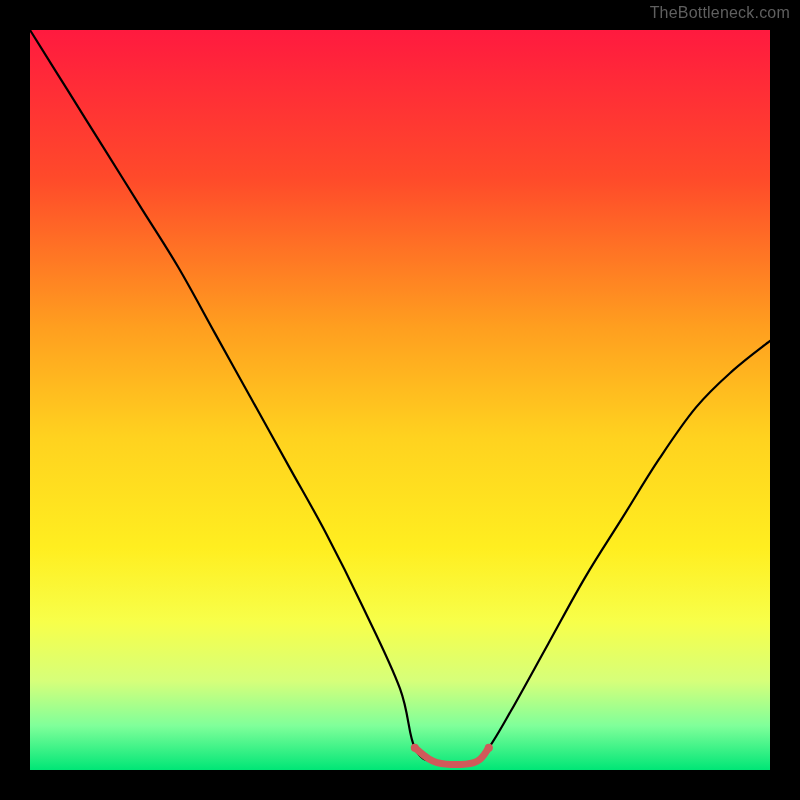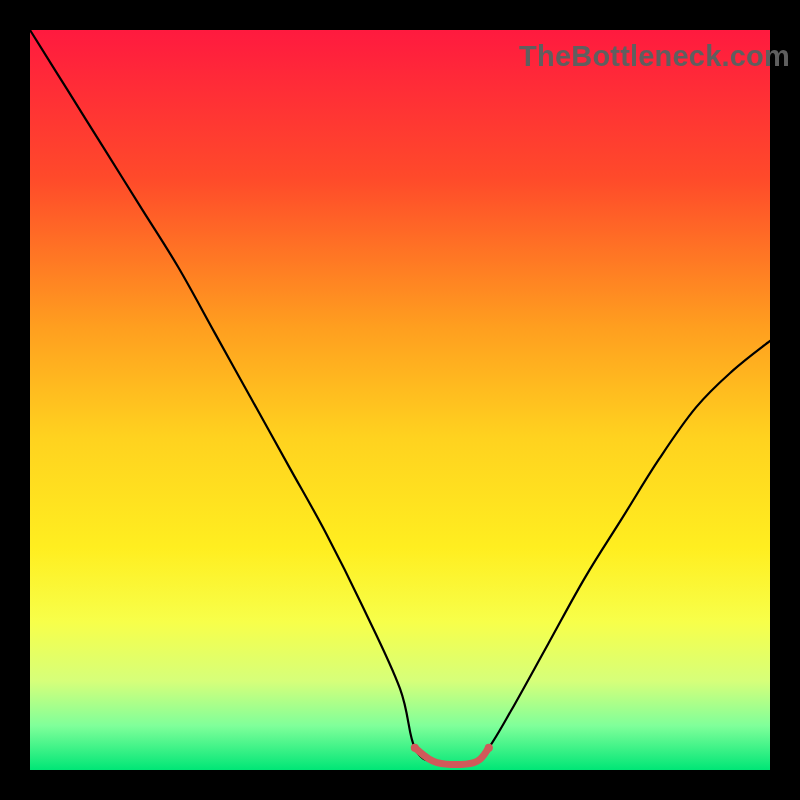--- a/index.html
+++ b/index.html
@@ -21,26 +21,25 @@
     top: 0;
     left: 0;
     width: 800px;
     height: 800px;
     display: block;
   }
   .watermark {
     position: absolute;
     top: 4px;
     right: 10px;
-    font-size: 29px;
-    font-weight: 700;
+    font-size: 16px;
+    font-weight: 400;
     color: #5f5f5f;
     letter-spacing: 0.2px;
     user-select: none;
-    margin-top: 36px;
   }
 </style>
 </head>
 <body>
 
 <div class="canvas-wrap">
 
   <svg viewBox="0 0 800 800">
     <defs>
       <linearGradient id="bgGrad" x1="0" y1="0" x2="0" y2="1">

